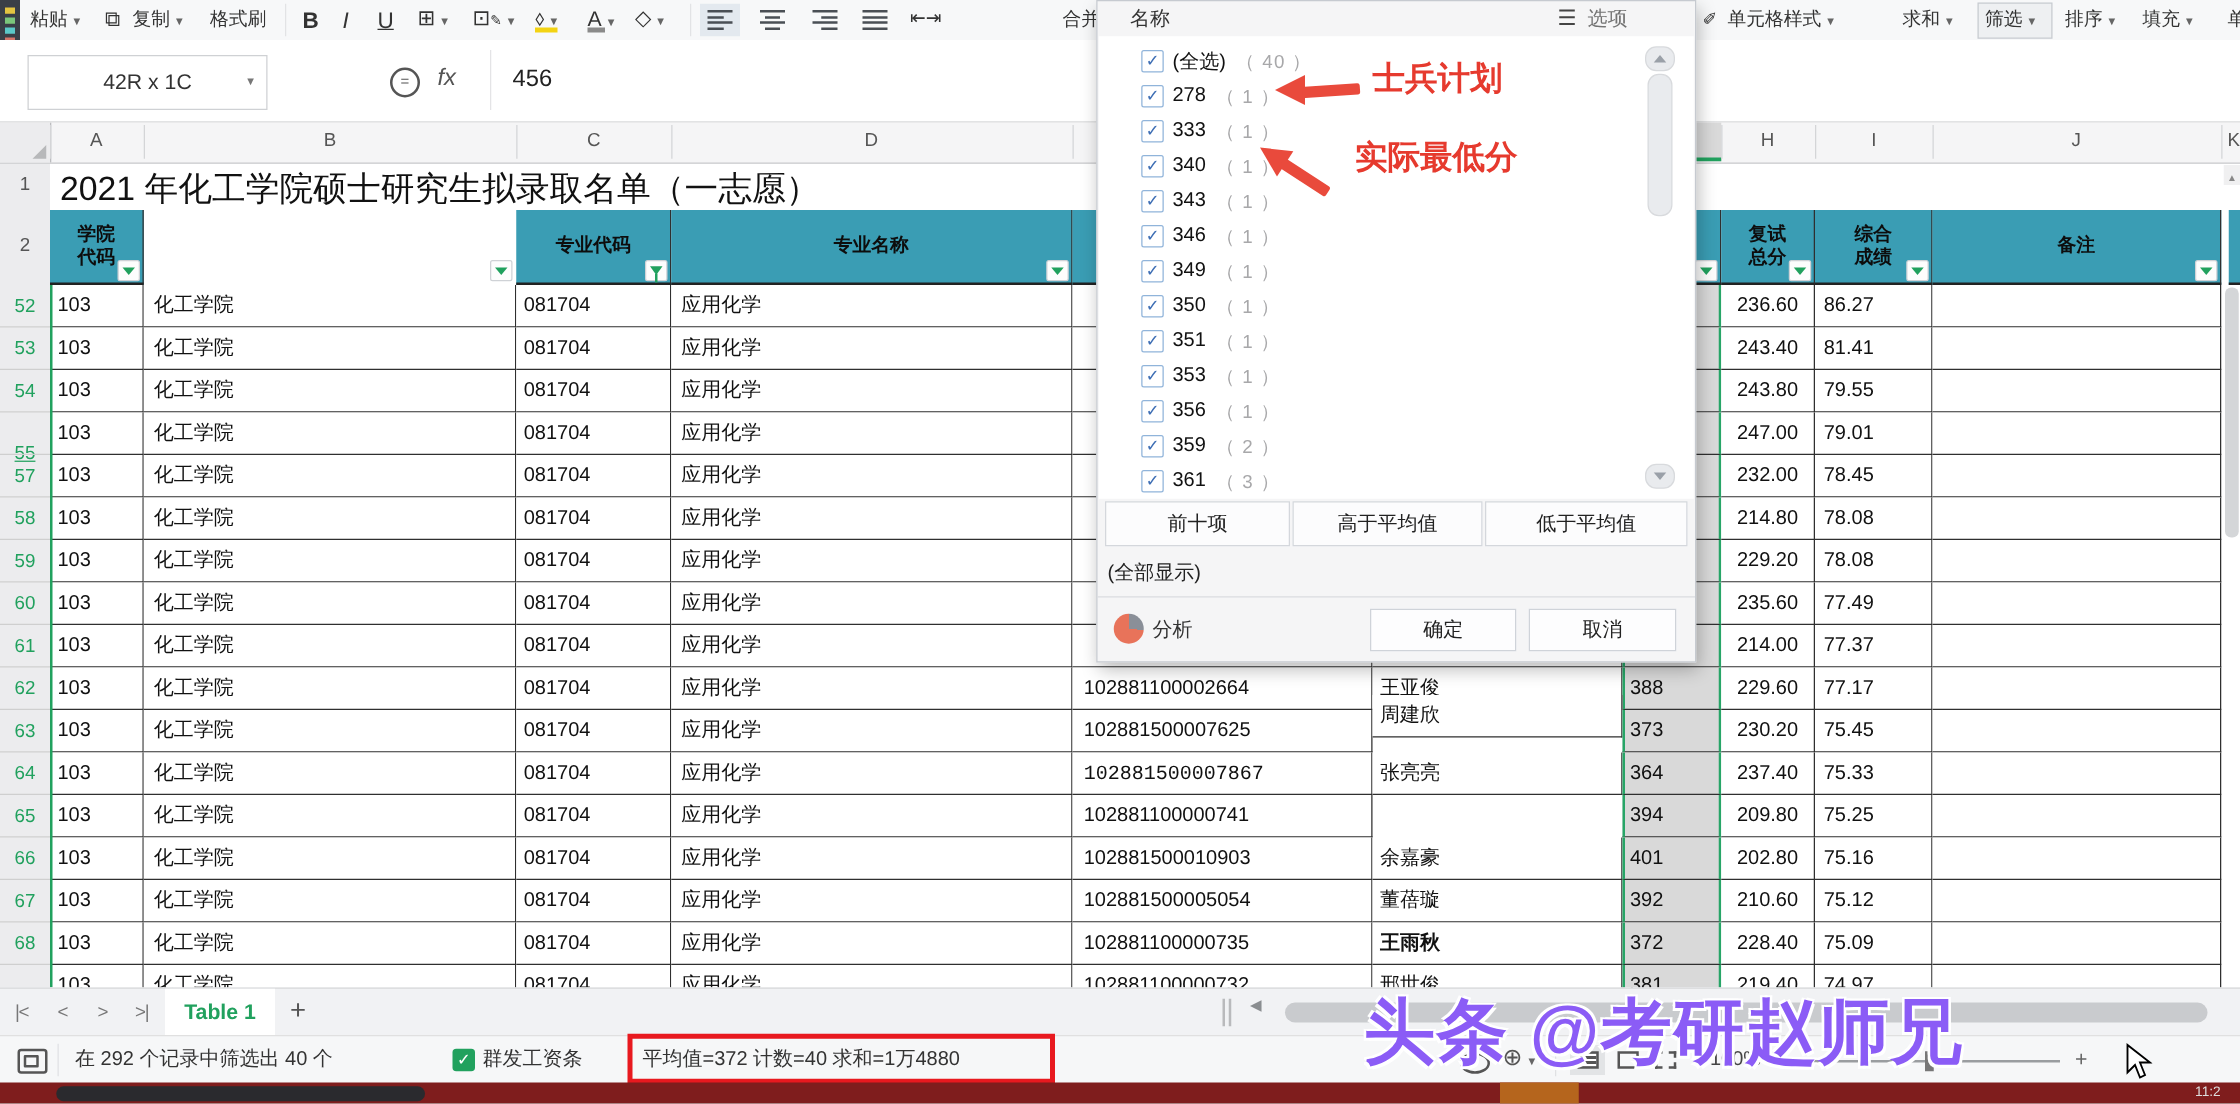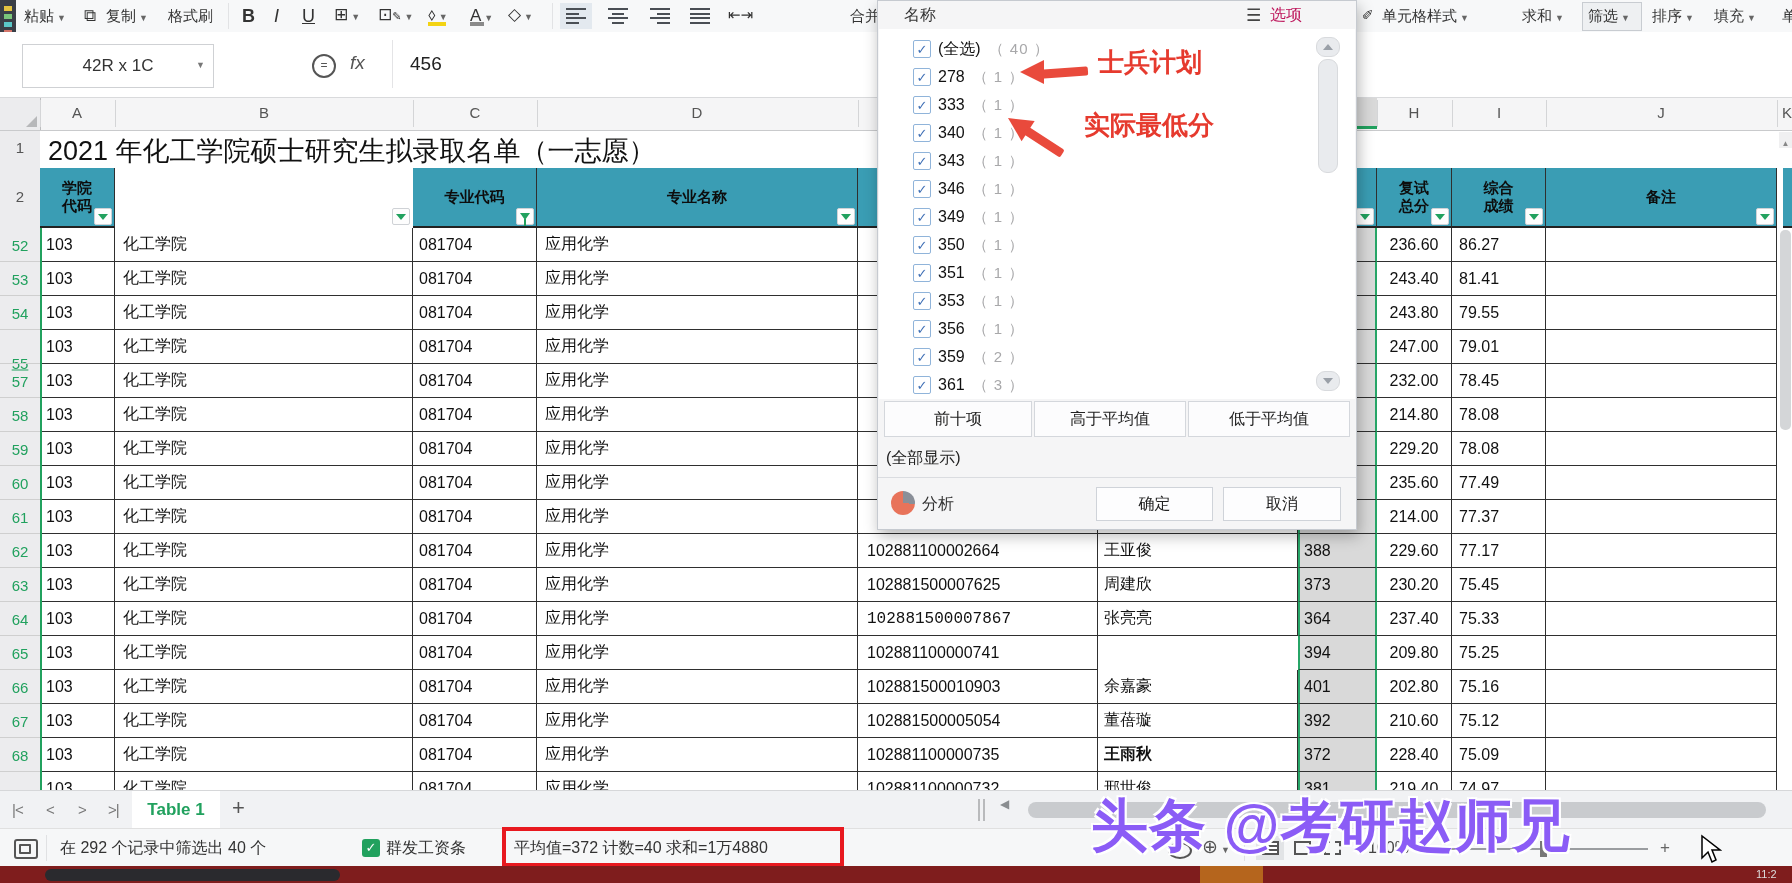--- a/index.html
+++ b/index.html
@@ -334,21 +334,21 @@
         <div class="cell" style="left: 1377px; top: 306px; width: 75px; height: 34px; justify-content: center;">229.60</div>
         <div class="cell" style="left: 1452px; top: 306px; width: 94px; height: 34px; padding-left: 7px;">77.17</div>
         <div class="cell" style="left: 1546px; top: 306px; width: 231px; height: 34px;"></div>
         <div class="abs gnum green" style="left: 0px; top: 357px;">63</div>
         <div class="abs" style="left: 0px; top: 373px; width: 40px; height: 1px; background: rgb(207, 207, 207);"></div>
         <div class="cell" style="left: 40px; top: 340px; width: 75px; height: 34px; padding-left: 6px;">103</div>
         <div class="cell" style="left: 115px; top: 340px; width: 298px; height: 34px; padding-left: 8px;">化工学院</div>
         <div class="cell" style="left: 413px; top: 340px; width: 124px; height: 34px; padding-left: 6px;">081704</div>
         <div class="cell" style="left: 537px; top: 340px; width: 321px; height: 34px; padding-left: 8px;">应用化学</div>
         <div class="cell" style="left: 858px; top: 340px; width: 240px; height: 34px; padding-left: 9px;">102881500007625</div>
-        <div class="cell" style="left: 1098px; top: 340px; width: 200px; height: 34px; padding-left: 6px;">周建欣</div>
+        <div class="cell" style="left: 1098px; top: 328px; width: 200px; height: 34px; padding-left: 6px;">周建欣</div>
         <div class="cell" style="left: 1298px; top: 340px; width: 79px; height: 34px; padding-left: 4px; background: rgb(217, 217, 217); border-left: 2px solid rgb(39, 165, 103); border-right: 2px solid rgb(39, 165, 103);">373</div>
         <div class="cell" style="left: 1377px; top: 340px; width: 75px; height: 34px; justify-content: center;">230.20</div>
         <div class="cell" style="left: 1452px; top: 340px; width: 94px; height: 34px; padding-left: 7px;">75.45</div>
         <div class="cell" style="left: 1546px; top: 340px; width: 231px; height: 34px;"></div>
         <div class="abs gnum green" style="left: 0px; top: 391px;">64</div>
         <div class="abs" style="left: 0px; top: 407px; width: 40px; height: 1px; background: rgb(207, 207, 207);"></div>
         <div class="cell" style="left: 40px; top: 374px; width: 75px; height: 34px; padding-left: 6px;">103</div>
         <div class="cell" style="left: 115px; top: 374px; width: 298px; height: 34px; padding-left: 8px;">化工学院</div>
         <div class="cell" style="left: 413px; top: 374px; width: 124px; height: 34px; padding-left: 6px;">081704</div>
         <div class="cell" style="left: 537px; top: 374px; width: 321px; height: 34px; padding-left: 8px;">应用化学</div>
@@ -419,21 +419,21 @@
         <div style="position: absolute; left: 40px; top: 0px; width: 2px; height: 562px; background: rgb(33, 161, 94);"></div>
       </div>
     </div>
 
   <div class="abs" style="left:1779px;top:132px;width:13px;height:16px;background:#f0f0f1;z-index:3;text-align:center;"><span style="font-size:8px;color:#888;">▲</span></div>
   <div class="abs" style="left:1780px;top:230px;width:11px;height:200px;background:#d4d6d8;border-radius:5px;z-index:3;"></div>
 
   <div id="panel" class="abs">
     <span class="abs" style="left:26px;top:4px;font-size:16px;color:#333;">名称</span>
     <span class="abs" style="left:368px;top:4px;font-size:17px;color:#444;">☰</span>
-    <span class="abs" style="left:392px;top:4px;font-size:16px;color:#be185d;">选项</span>
+    <span class="abs" style="left:392px;top:4px;font-size:16px;color:#737373;">选项</span>
     <div id="plist">
         <div class="pitem" style="top: 6px;">
           <span class="cb">✓</span>
           <span class="pval">(全选)</span>
           <span class="pcnt">（ 40 ）</span>
         </div>
         <div class="pitem" style="top: 34px;">
           <span class="cb">✓</span>
           <span class="pval">278</span>
           <span class="pcnt">（ 1 ）</span>

